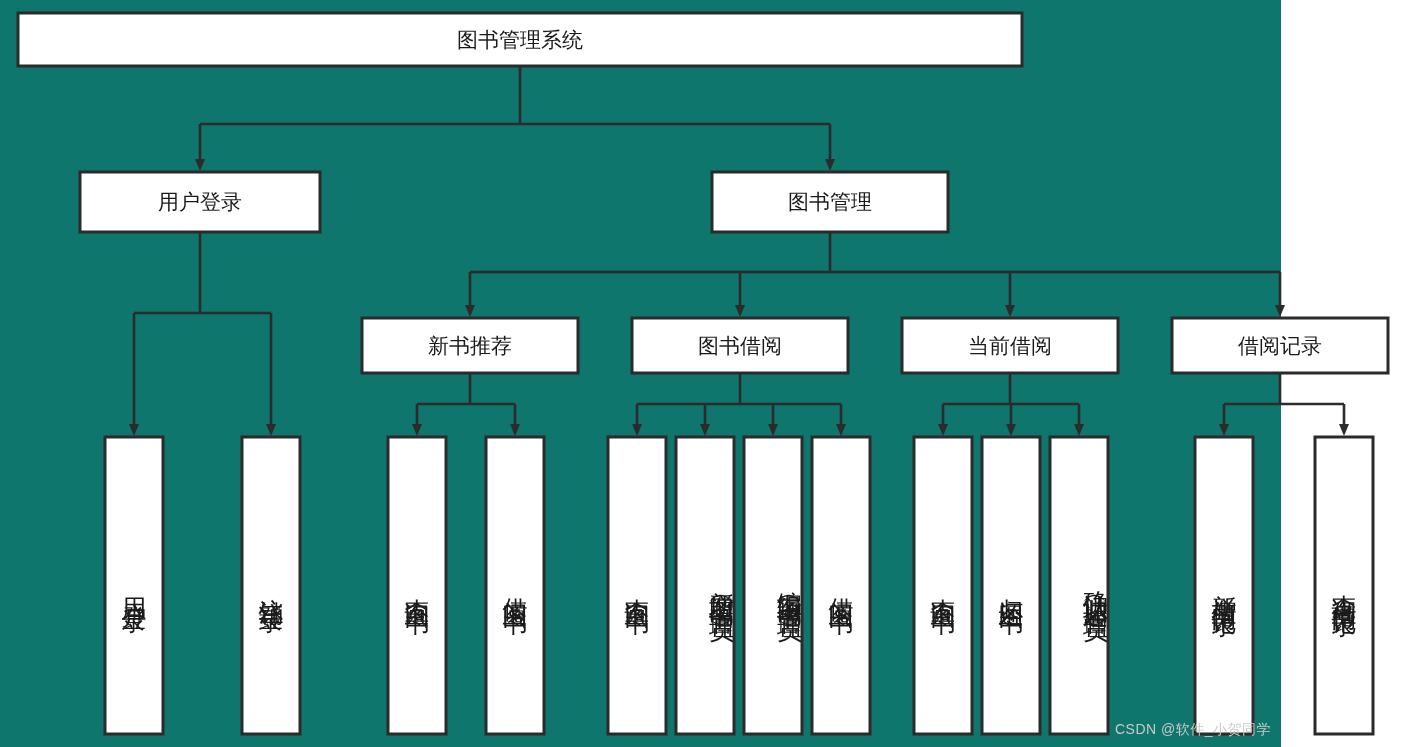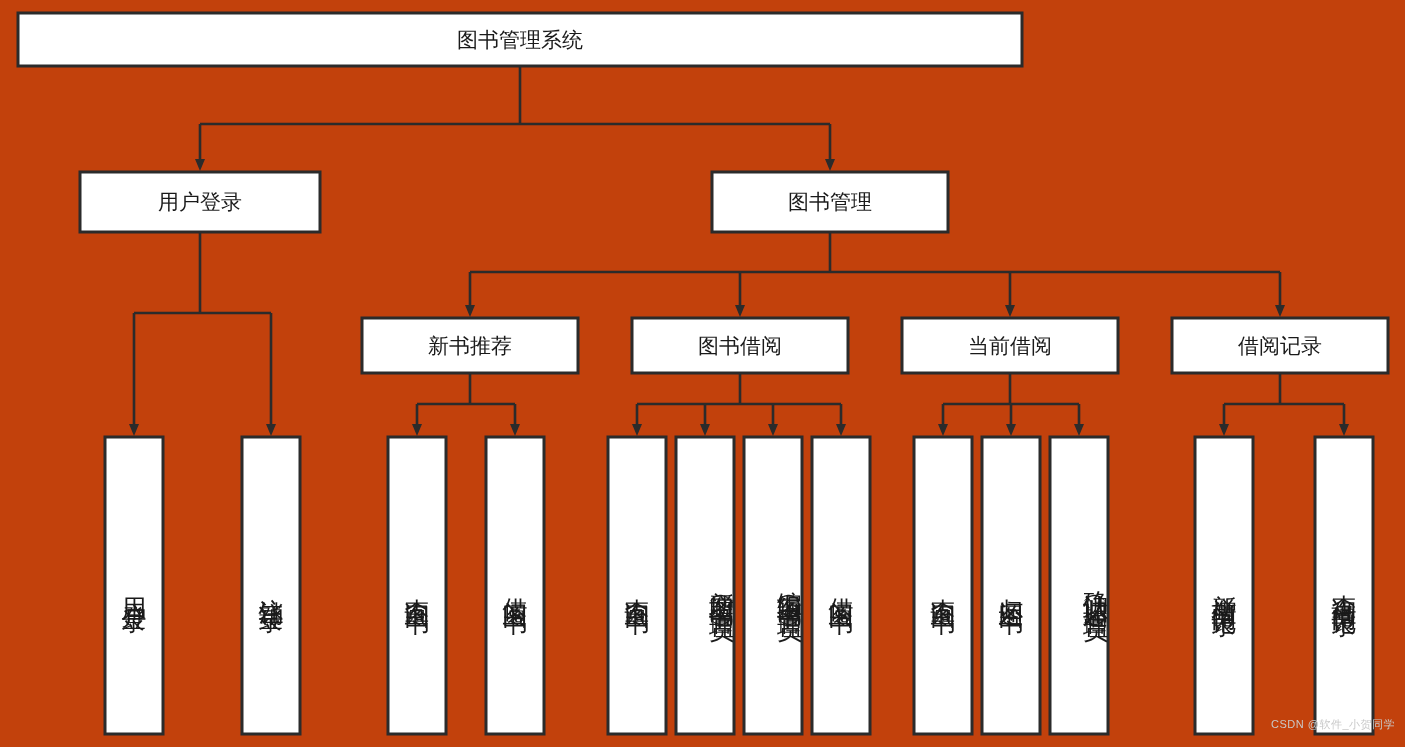--- a/index.html
+++ b/index.html
@@ -8,23 +8,23 @@
     background: #ffffff;
   }
   body {
     width: 1405px;
     height: 747px;
     overflow: hidden;
     font-family: "Liberation Sans", "DejaVu Sans", sans-serif;
   }
   #diagram-root {
     position: relative;
-    width: 1405px;
+    width: 1281px;
     height: 747px;
-    background: #c2410c;
+    background: #0f766e;
   }
   svg#flow-svg {
     position: absolute;
     left: 0;
     top: 0;
     width: 1405px;
     height: 747px;
   }
   .node-rect {
     fill: #ffffff;
@@ -57,23 +57,23 @@
     line-height: 1.0;
     letter-spacing: 4px;
     color: #1a1a1a;
     white-space: nowrap;
     text-align: center;
     pointer-events: none;
   }
   .watermark {
     position: absolute;
     right: 10px;
-    bottom: 15px;
-    font-family: "Liberation Sans", "DejaVu Sans", sans-serif;
-    font-size: 11px;
+    bottom: 8px;
+    font-family: "Liberation Sans", "DejaVu Sans", sans-serif;
+    font-size: 14px;
     color: #c9c9c9;
     letter-spacing: 0.5px;
     white-space: nowrap;
   }
 </style>
 </head>
 <body>
 
 <div id="diagram-root">
 

